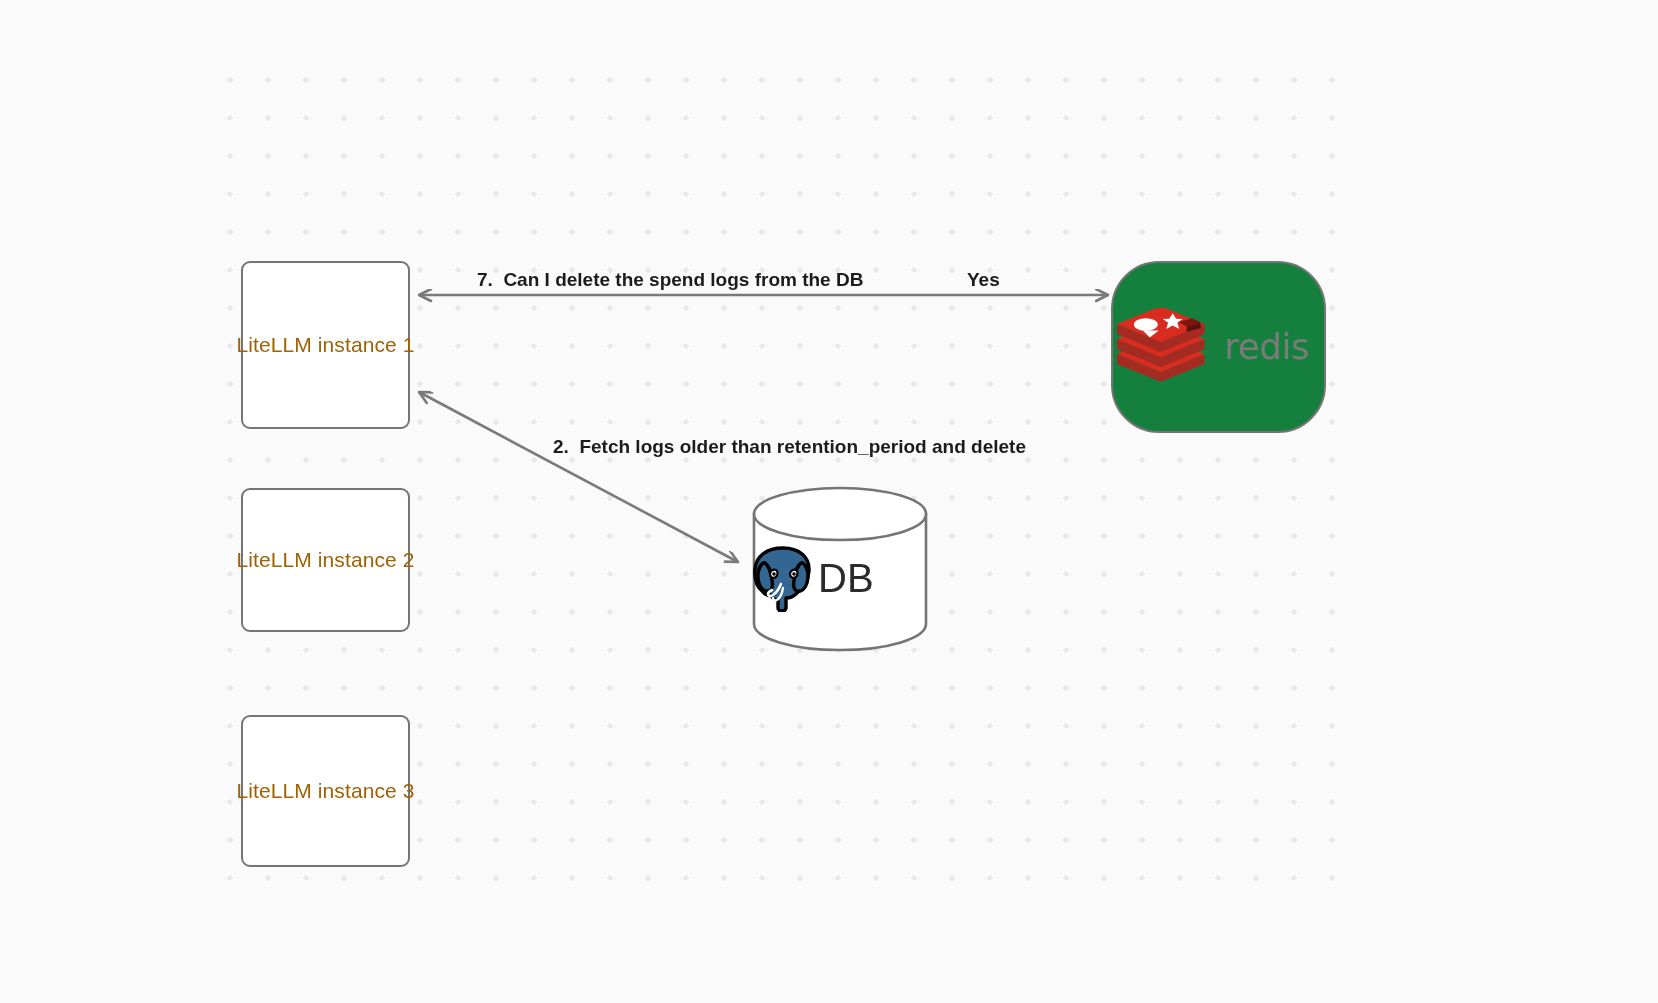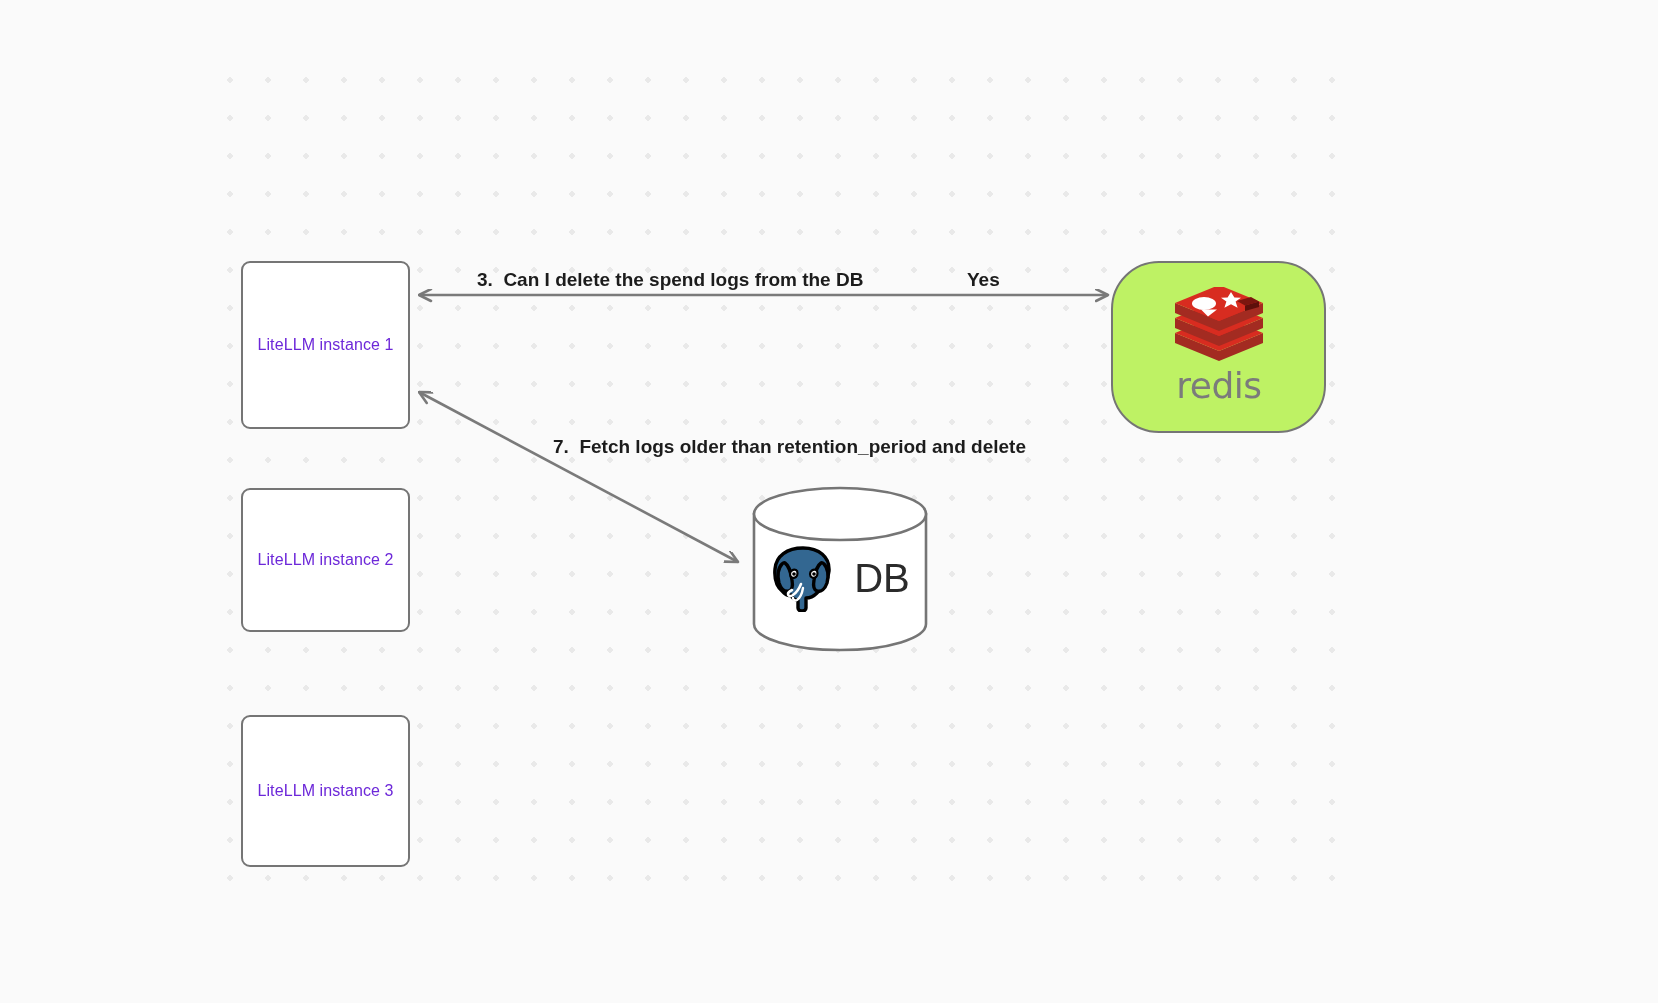--- a/index.html
+++ b/index.html
@@ -35,44 +35,44 @@
     position: absolute;
     box-sizing: border-box;
     background: #ffffff;
     border: 2.6px solid #757575;
     border-radius: 9px;
     display: flex;
     align-items: center;
     justify-content: center;
   }
   .node-box-label {
-    font-size: 16px;
-    color: #6d28d9;
+    font-size: 21px;
+    color: #a16207;
     font-family: "Liberation Sans", sans-serif;
     letter-spacing: 0.1px;
     white-space: nowrap;
   }
 
   #instance-1 { left: 241px; top: 261px; width: 169px; height: 168px; }
   #instance-2 { left: 241px; top: 488px; width: 169px; height: 144px; }
   #instance-3 { left: 241px; top: 715px; width: 169px; height: 152px; }
 
   
   #redis-node {
     position: absolute;
     left: 1111px;
     top: 261px;
     width: 215px;
     height: 172px;
     box-sizing: border-box;
-    background: #bef264;
+    background: #15803d;
     border: 2.6px solid #757575;
     border-radius: 48px;
     display: flex;
-    flex-direction: column;
+    flex-direction: row;
     align-items: center;
     justify-content: center;
   }
   #redis-logo-mark { display: block; }
   #redis-wordmark  { display: block; margin-top: 2px; }
 
   
   #db-node {
     position: absolute;
     left: 750px;
@@ -80,22 +80,22 @@
     width: 180px;
     height: 166px;
   }
   #db-cylinder-svg { position: absolute; left: 0; top: 0; }
   #db-logo-row {
     position: absolute;
     left: 0; top: 52px;
     width: 180px; height: 80px;
     display: flex;
     align-items: center;
-    justify-content: center;
-    gap: 18px;
+    justify-content: flex-start;
+    gap: 2px;
   }
   #db-text {
     font-size: 40px;
     font-weight: 400;
     color: #2b2b2b;
     font-family: "Liberation Sans", sans-serif;
     line-height: 1;
   }
 
   
@@ -137,25 +137,25 @@
       </marker>
     </defs>
 
       redis  (horizontal, arrowheads both ends) --&gt;
     <line x1="419" y1="295" x2="1108" y2="295" stroke="#7a7a7a" stroke-width="2.6" marker-start="url(#arrow-left)" marker-end="url(#arrow-right)"></line>
 
       instance-1  (diagonal, arrowheads both ends) --&gt;
     <line x1="419" y1="392" x2="738" y2="562" stroke="#7a7a7a" stroke-width="2.6" marker-start="url(#arrow-left)" marker-end="url(#arrow-right)"></line>
   </svg>
 
-  <div class="edge-label" id="edge-label-1">3.  Can I delete the spend logs from the DB</div>
+  <div class="edge-label" id="edge-label-1">7.  Can I delete the spend logs from the DB</div>
 
   <div class="edge-label" id="edge-label-yes">Yes</div>
 
-  <div class="edge-label" id="edge-label-2">7.  Fetch logs older than retention_period and delete</div>
+  <div class="edge-label" id="edge-label-2">2.  Fetch logs older than retention_period and delete</div>
 
   <div class="node-box" id="instance-1">
     <span class="node-box-label">LiteLLM instance 1</span>
   </div>
 
   <div class="node-box" id="instance-2">
     <span class="node-box-label">LiteLLM instance 2</span>
   </div>
 
   <div class="node-box" id="instance-3">

